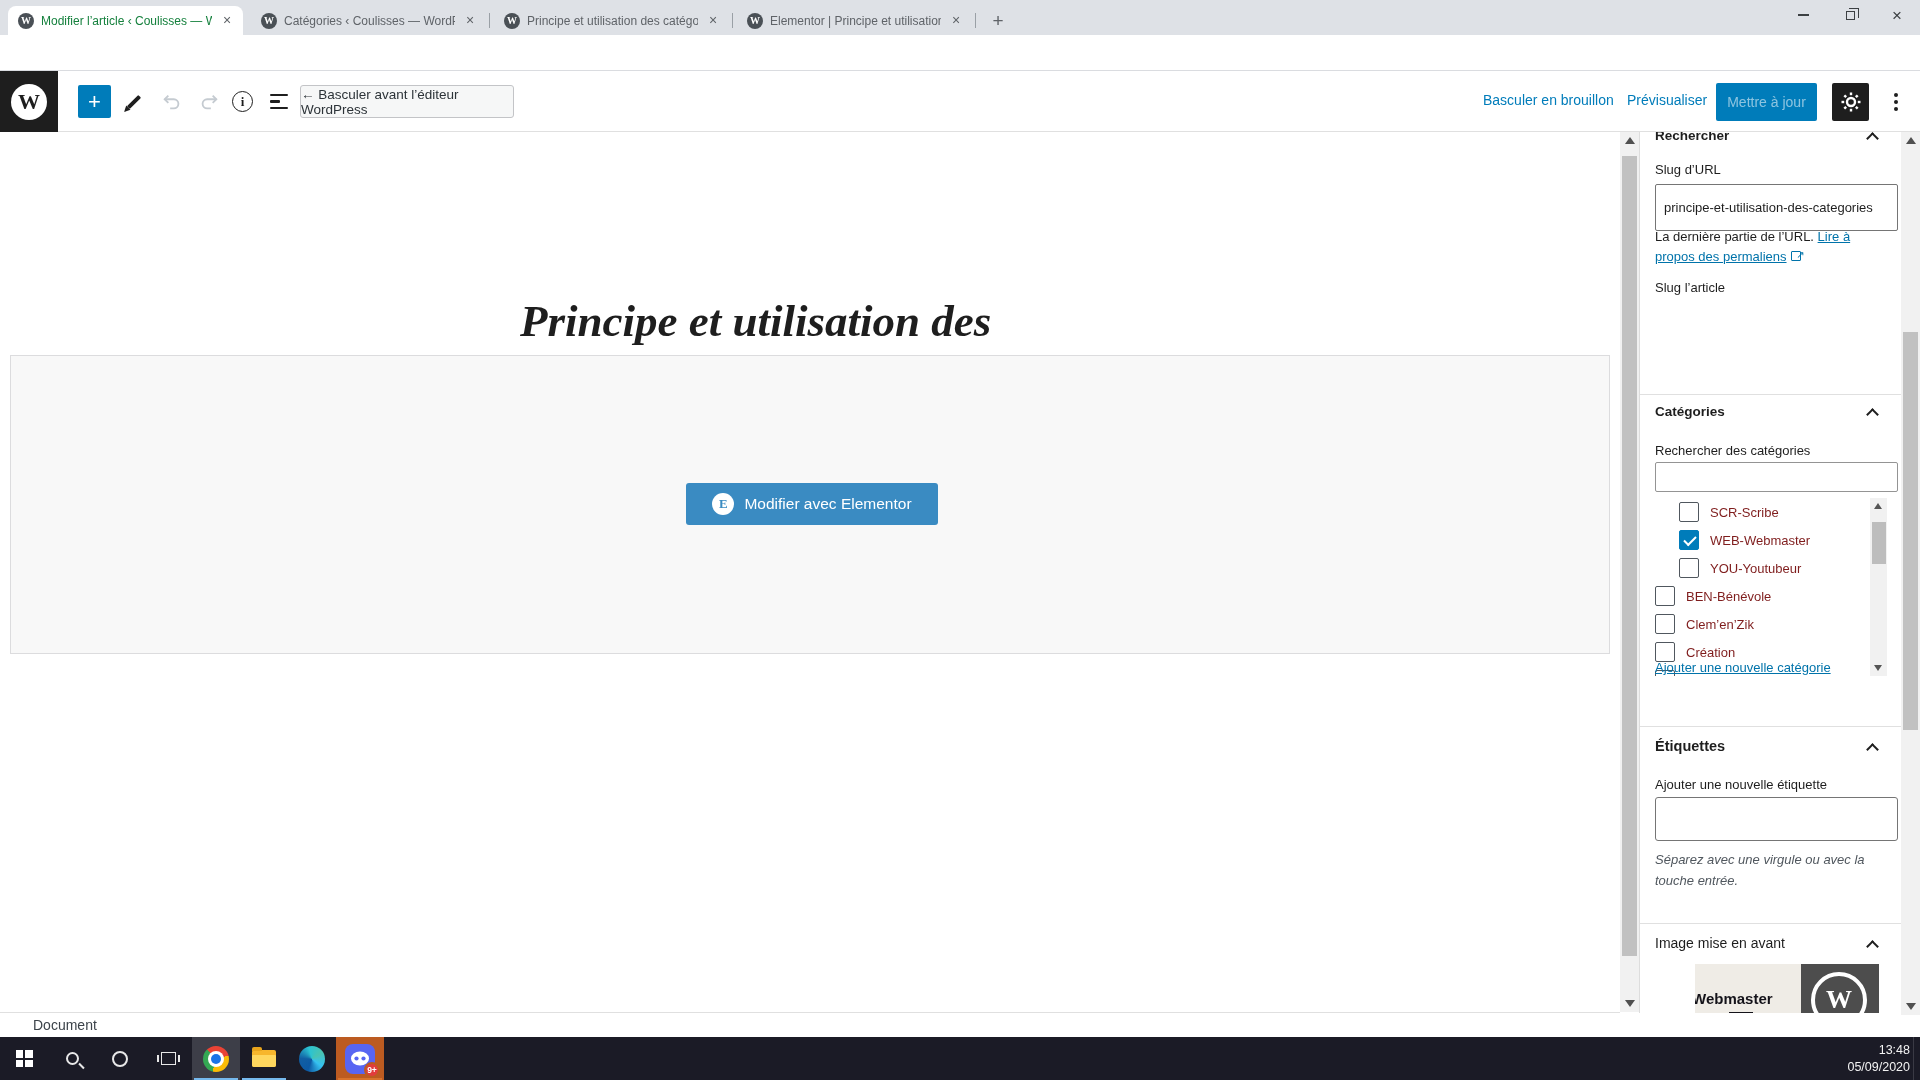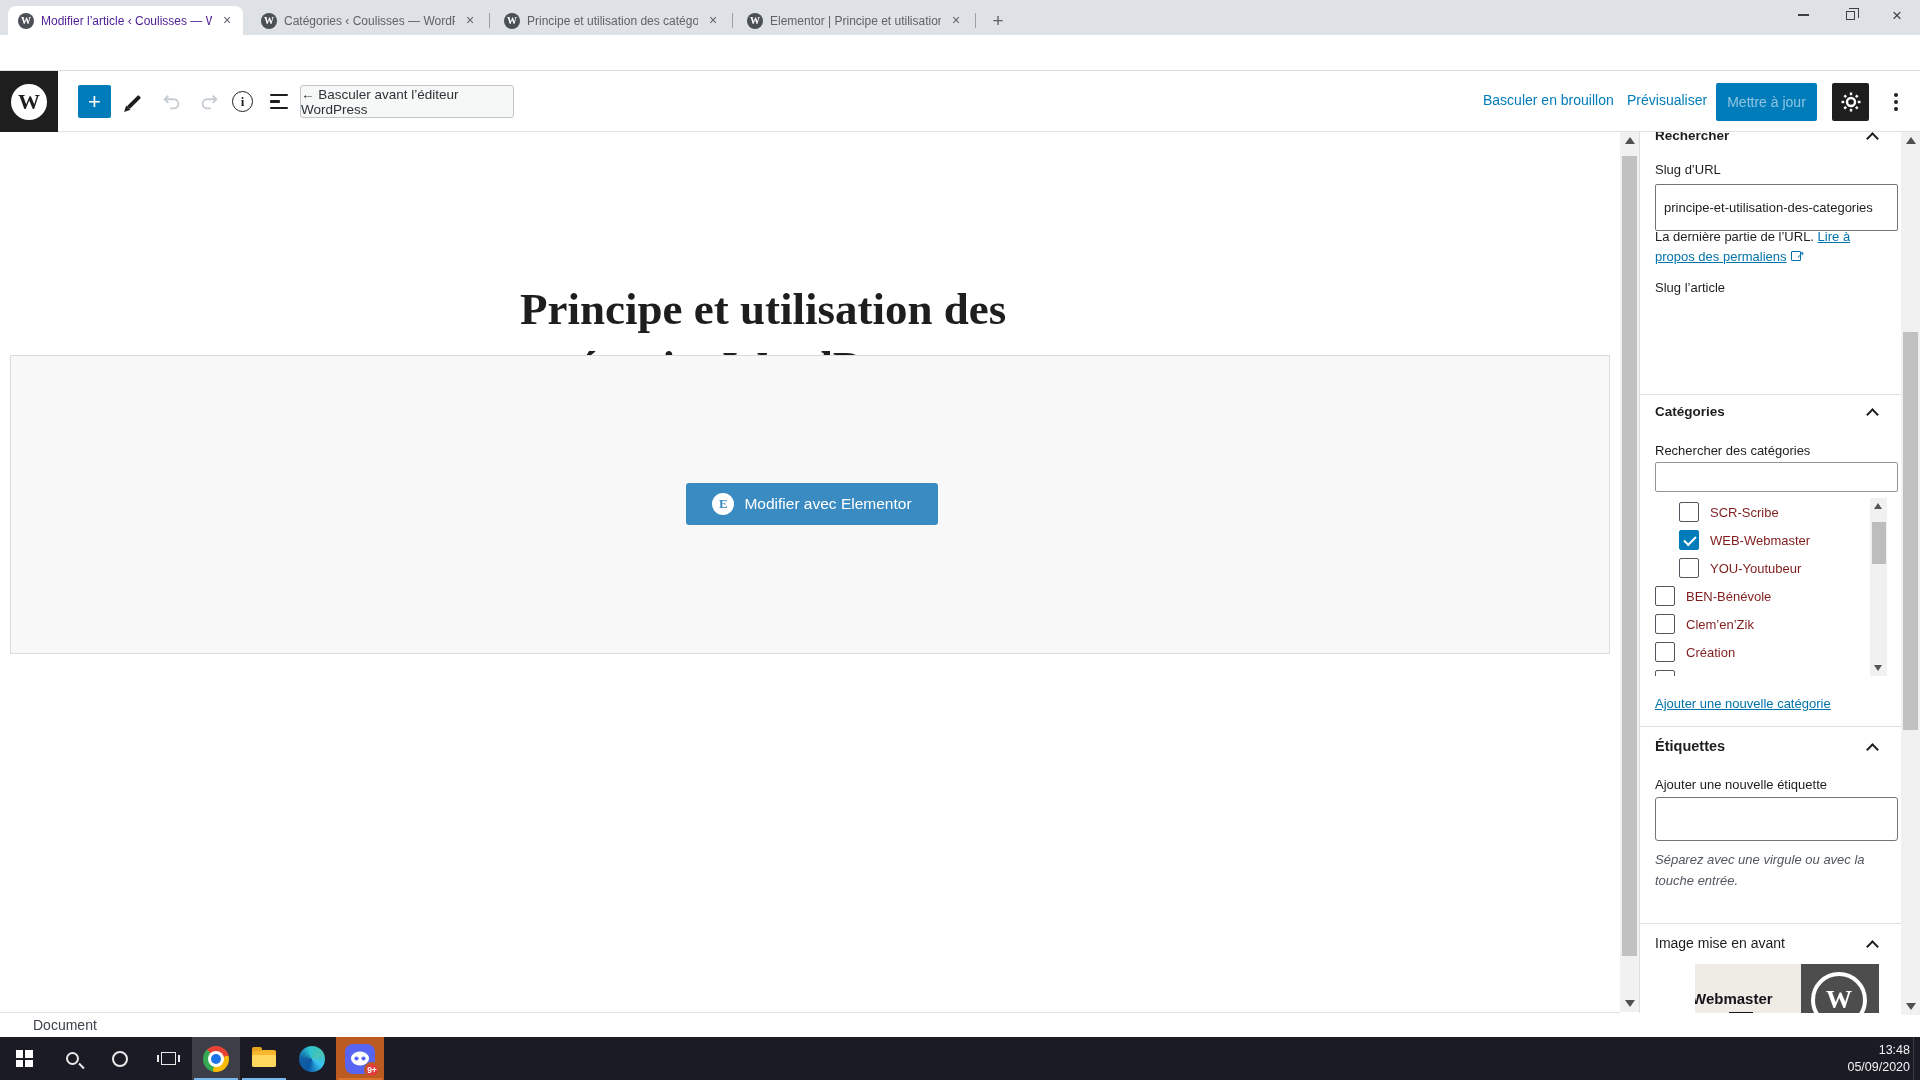--- a/index.html
+++ b/index.html
@@ -12,21 +12,21 @@
   #tabbar { left:0; top:0; width:1920px; height:35px; background:#dee1e6; }
   .tab { position:absolute; top:6px; width:235px; height:29px;
          border-radius:8px 8px 0 0; display:flex; align-items:center;
          padding:0 8px 0 10px; gap:7px; }
   .tab.active { background:#fff; }
   .favicon { width:16px; height:16px; border-radius:50%; background:#4a5056;
              color:#fff; font-family:"Liberation Serif",serif; font-weight:bold;
              font-size:10px; display:flex; align-items:center; justify-content:center; flex:none; }
   .tab-title { flex:1; font-size:12px; color:#3c4043; white-space:nowrap; overflow:hidden; }
   .tab .tab-title { color:#5f6368; }
-  .tab.active .tab-title { color:#4c1d95;text-align:right; }
+  .tab.active .tab-title { color:#15803d;text-align:right; }
   .tab-close { flex:none; width:16px; height:16px; line-height:15px; text-align:center;
                font-size:14px; color:#5f6368; border-radius:50%; }
   .tab-sep { position:absolute; top:13px; width:1px; height:15px; background:#9aa0a6; }
   #new-tab { left:984px; top:7px; width:28px; height:28px; border-radius:50%;
              display:flex; align-items:center; justify-content:center;
              font-size:19px; color:#5f6368; }
   .winctl { top:0; width:42px; height:30px; display:flex; align-items:center; justify-content:center; }
   .min-glyph { width:11px; height:2px; background:#3c4043; }
   .restore-glyph { width:9px; height:9px; border:1px solid #3c4043; position:relative; background:transparent; }
   .restore-glyph::before { content:""; position:absolute; left:2px; top:-4px; width:9px; height:9px;
@@ -87,23 +87,23 @@
                   align-items:center; justify-content:center; }
   #more-btn { position:absolute; left:1880px; top:12px; width:32px; height:38px;
               display:flex; align-items:center; justify-content:center; }
   .vdots-dark { position:relative; width:4px; height:4px; border-radius:50%; background:#1e1e1e; }
   .vdots-dark::before,.vdots-dark::after { content:""; position:absolute; left:0; width:4px;
               height:4px; border-radius:50%; background:#1e1e1e; }
   .vdots-dark::before { top:-7px; } .vdots-dark::after { top:7px; }
 
   
   #canvas { left:0; top:132px; width:1620px; height:880px; background:#fff; overflow:hidden; }
-  #post-title { position:absolute; left:520px; top:148px; width:560px;
+  #post-title { position:absolute; left:520px; top:160px; width:560px;
                 font-family:"Liberation Serif",serif; font-weight:bold;
-                font-size:45px; line-height:58px; color:#1e1e1e; }
+                font-size:45px; line-height:58px; color:#1e1e1e;font-style:italic; }
   #elementor-block { position:absolute; left:10px; top:223px; width:1600px; height:299px;
                      background:#f8f8f8; border:1px solid #dcdcde; }
   #edit-elementor-btn { position:absolute; left:675px; top:127px; width:252px; height:42px;
                         background:#3a8bc2; border-radius:3px; color:#fff; font-size:15.5px;
                         display:flex; align-items:center; justify-content:center; gap:10px; }
   .el-logo { width:22px; height:22px; border-radius:50%; background:#fff; color:#3a8bc2;
              font-weight:bold; font-size:13px; font-family:"Liberation Serif",serif;
              display:flex; align-items:center; justify-content:center; }
   #docbar { left:0; top:1012px; width:1620px; height:25px; background:#fff;
             border-top:1px solid #e0e0e0; display:flex; align-items:center; }
@@ -389,21 +389,21 @@
     </div>
     <div class="cat-row">
       <span class="cb"></span>
     </div>
     <div class="mini-sbar">
       <span class="mini-up"></span>
       <div class="mini-thumb"></div>
       <span class="mini-dn"></span>
     </div>
   </div>
-  <a class="sb-el wp-link" style="left:15px;top:564px">Ajouter une nouvelle catégorie</a>
+  <a class="sb-el wp-link" style="left:15px;top:528px">Ajouter une nouvelle catégorie</a>
   <div class="sb-el sb-divider" style="top:594px"></div>
 
   <div class="sb-el panel-title" style="left:15px;top:606px;font-size:14.5px">Étiquettes</div>
   <span class="sb-el chev" style="left:228px;top:613px"></span>
   <div class="sb-el sb-label" style="left:15px;top:645px">Ajouter une nouvelle étiquette</div>
   <input class="sb-el sb-input" style="left: 15px; top: 665px; width: 243px; height: 44px; border-radius: 3px;">
   <div class="sb-el hint" style="left:15px;top:717px;width:232px">Séparez avec une virgule ou avec la touche entrée.</div>
   <div class="sb-el sb-divider" style="top:791px"></div>
 
   <div class="sb-el panel-title" style="left:15px;top:803px;font-size:14px;font-weight:normal">Image mise en avant</div>

